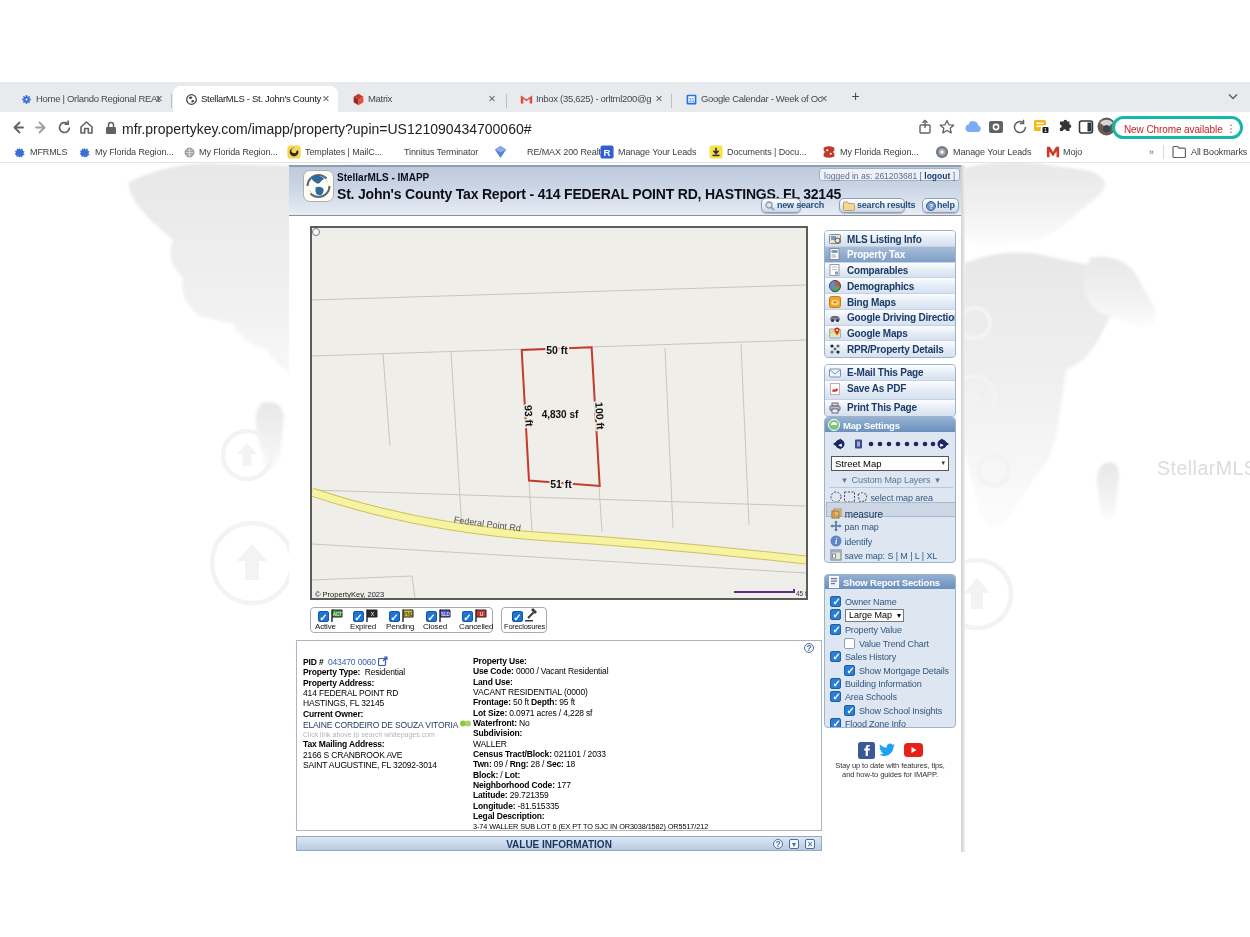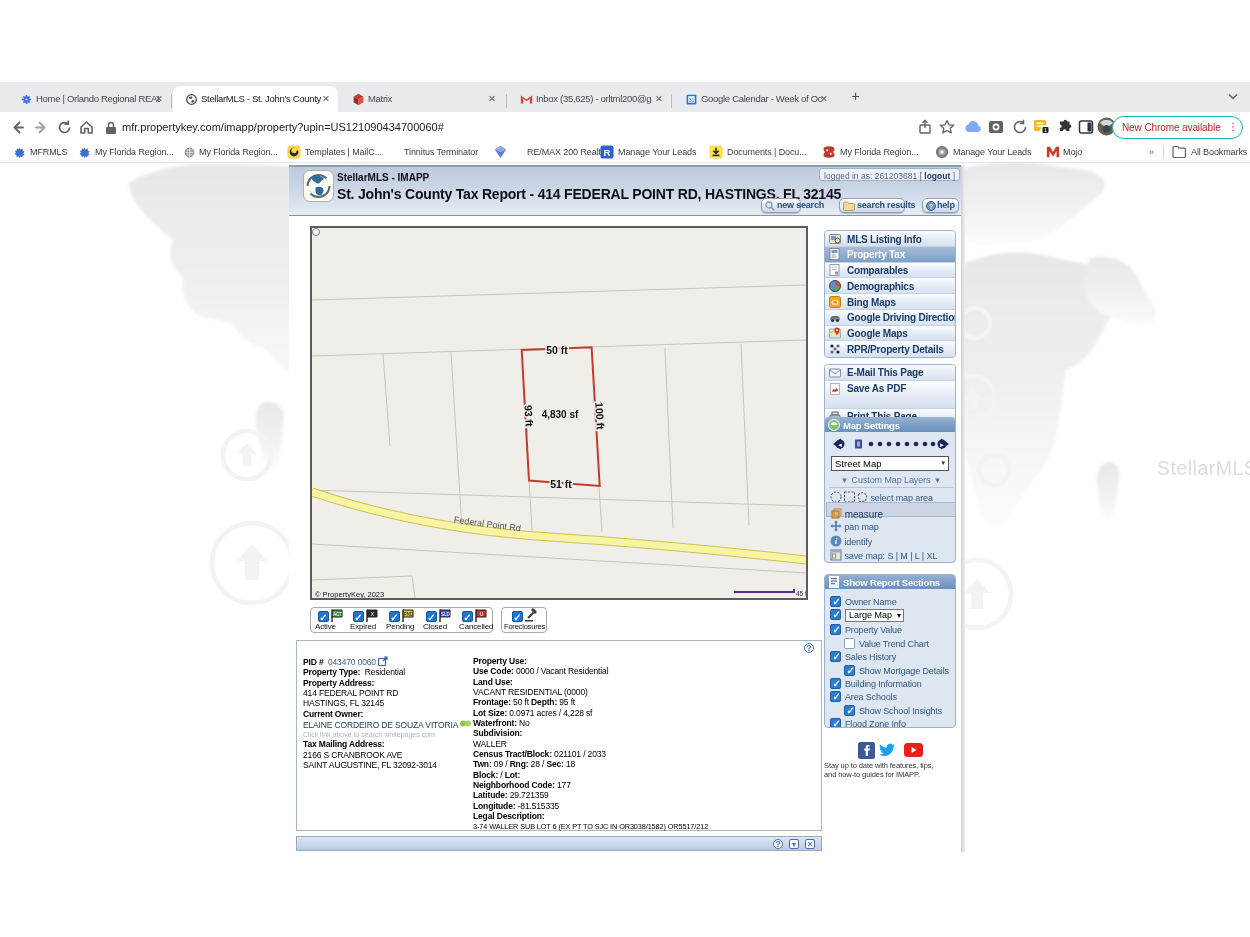--- a/index.html
+++ b/index.html
@@ -194,21 +194,21 @@
         <path d="M13.5 8.5 a5 5 0 1 1 -1.8 -3.85" fill="none" stroke="#5f6368" stroke-width="1.7"></path>
         <path d="M12.2 1.5 L12.2 5.2 L8.5 5.2" fill="none" stroke="#5f6368" stroke-width="1.7"></path>
       </svg>
     <svg class="tbi" style="left:78px;top:7px;" width="17" height="17" viewBox="0 0 17 17">
         <path d="M3 8 L8.5 3 L14 8 L14 14 L10.3 14 L10.3 9.5 L6.7 9.5 L6.7 14 L3 14 Z" fill="none" stroke="#5f6368" stroke-width="1.6" stroke-linejoin="round"></path>
       </svg>
     <svg class="tbi" style="left:105px;top:9px;" width="12" height="14" viewBox="0 0 12 14">
         <rect x="1" y="6" width="10" height="7" rx="1" fill="#5f6368"></rect>
         <path d="M3.5 6 V4 a2.5 2.5 0 0 1 5 0 V6" fill="none" stroke="#5f6368" stroke-width="1.5"></path>
       </svg>
-    <div style="position:absolute;left:122px;top:9px;font-size:11px;color:#202124;letter-spacing:0px;">mfr.propertykey.com/imapp/property?upin=US121090434700060#</div>
+    <div style="position:absolute;left:122px;top:9px;font-size:14px;color:#202124;letter-spacing:0px;">mfr.propertykey.com/imapp/property?upin=US121090434700060#</div>
     <svg class="tbi" style="left:917px;top:7px;" width="16" height="16" viewBox="0 0 16 16">
         <rect x="3" y="6" width="10" height="8" rx="1" fill="none" stroke="#5f6368" stroke-width="1.4"></rect>
         <line x1="8" y1="1.5" x2="8" y2="9" stroke="#5f6368" stroke-width="1.4"></line>
         <path d="M5.5 3.8 L8 1.4 L10.5 3.8" fill="none" stroke="#5f6368" stroke-width="1.4"></path>
       </svg>
     <svg class="tbi" style="left:939px;top:7px;" width="16" height="16" viewBox="0 0 16 16">
         <path d="M8 1.5 L10 5.8 L14.7 6.2 L11.2 9.3 L12.2 13.9 L8 11.5 L3.8 13.9 L4.8 9.3 L1.3 6.2 L6 5.8 Z" fill="none" stroke="#5f6368" stroke-width="1.3" stroke-linejoin="round"></path>
       </svg>
     <svg class="tbi" style="left:965px;top:9px;" width="17" height="12" viewBox="0 0 17 12">
         <path d="M4 11 a3.8 3.8 0 0 1 -.5 -7.5 a5 5 0 0 1 9.7 1 a3.3 3.3 0 0 1 -.5 6.5 Z" fill="#7baaf7"></path>
@@ -235,21 +235,21 @@
       </svg>
     <svg class="tbi" style="left:1078px;top:7px;" width="16" height="16" viewBox="0 0 16 16">
         <rect x="1.5" y="2" width="13" height="12" rx="2" fill="none" stroke="#333538" stroke-width="1.5"></rect>
         <rect x="9.5" y="3.5" width="4" height="9" fill="#333538"></rect>
       </svg>
     <svg class="tbi" style="left:1097px;top:5px;" width="19" height="19" viewBox="0 0 19 19">
         <circle cx="9.5" cy="9.5" r="9" fill="#6b5b4e"></circle>
         <path d="M3 6 a8 8 0 0 1 13 0 l-4 3 a4 4 0 0 0 -5 0 Z" fill="#cfd8dc"></path>
         <circle cx="9.5" cy="12" r="3.5" fill="#37474f"></circle>
       </svg>
-    <div style="position:absolute;left:1112px;top:3.5px;width:131px;height:23px;border:1px solid #14b8a6;border-radius:12px;background:#fff;">
+    <div style="position:absolute;left:1112px;top:3.5px;width:131px;height:23px;border:3px solid #14b8a6;border-radius:12px;background:#fff;">
       <span style="position:absolute;left:9px;top:5px;font-size:10px;letter-spacing:-0.1px;color:#c5221f;white-space:nowrap;">New Chrome available</span>
       <span style="position:absolute;right:4px;top:4px;color:#c5221f;font-size:10px;letter-spacing:0;">⋮</span>
     </div>
   </div>
   <div id="bookbar">
     <svg class="tbi" style="left:14px;top:5px;" width="11" height="11" viewBox="0 0 16 16">
         <circle cx="8" cy="8" r="3" fill="#3a6fd8"></circle>
         <path d="M8 1 L9.2 3.5 L12.5 2.2 L12.8 5.5 L15.5 6.5 L13.6 9 L15.5 11.5 L12.5 12.2 L12 15 L9 13.8 L8 15.5 L6.5 13.5 L3.5 14.5 L3.5 11.5 L0.8 10.5 L2.8 8 L1 5.5 L4 5 L4.2 2 L7 3.2 Z" fill="#3a6fd8"></path>
       </svg>
     <span class="bm" style="left:30px;">MFRMLS</span>
@@ -456,20 +456,21 @@
         <div><b>Twn:</b> 09 / <b>Rng:</b> 28 / <b>Sec:</b> 18</div>
         <div><b>Block:</b> / <b>Lot:</b></div>
         <div><b>Neighborhood Code:</b> 177</div>
         <div><b>Latitude:</b> 29.721359</div>
         <div><b>Longitude:</b> -81.515335</div>
         <div><b>Legal Description:</b></div>
         <div style="font-size:7.3px;letter-spacing:-0.1px;">3-74 WALLER SUB LOT 6 (EX PT TO SJC IN OR3038/1582) OR5517/212</div>
       </div>
     </div>
     <div id="vihdr">
+        <span>VALUE INFORMATION</span>
       <div class="qicon" style="right:38px;top:2px;">?</div>
       <div class="sqicon" style="right:22px;top:2px;">▾</div>
       <div class="sqicon" style="right:6px;top:2px;">✕</div>
     </div>
     <div id="sidebar">
 
       <div class="sbox" style="top:65px;">
         <div class="srow">
             <svg class="sic" viewBox="0 0 12 12">
               <rect x="0.5" y="1.5" width="11" height="9" rx="1" fill="#e8e4d8" stroke="#8a8a7a"></rect>
@@ -544,21 +545,21 @@
       </div>
 
       <div class="sbox" style="top:199px;">
         <div class="srow" style="height:16px;">
             <svg class="sic" viewBox="0 0 12 12" style="top:2px;">
               <rect x="0.5" y="2" width="11" height="8" rx="1" fill="#eef4fb" stroke="#7a93b5"></rect>
               <path d="M0.5 2.5 L6 7 L11.5 2.5" fill="none" stroke="#7a93b5"></path>
             </svg>
             <span class="stx" style="top:2px;">E-Mail This Page</span>
           </div>
-        <div class="srow" style="height:28px;">
+        <div class="srow" style="height:19px;">
             <svg class="sic" viewBox="0 0 12 12" style="top:2px;">
               <rect x="1.5" y="0.5" width="9" height="11" fill="#fff" stroke="#caa"></rect>
               <path d="M3 8.5 q1.5 -4 3 -1.5 q2 -3.5 3 0.5 q-2 2 -6 1 Z" fill="#c33"></path>
             </svg>
             <span class="stx" style="top:2px;">Save As PDF</span>
           </div>
         <div class="srow" style="height:16px;border-bottom:none;">
             <svg class="sic" viewBox="0 0 12 12" style="top:2px;">
               <rect x="3" y="1" width="6" height="3" fill="#dde" stroke="#667"></rect>
               <rect x="1" y="4" width="10" height="4.5" rx="1" fill="#b8bec6" stroke="#667"></rect>
@@ -649,16 +650,16 @@
           <rect width="17" height="17" rx="2.5" fill="#3b5998"></rect>
           <path d="M11.5 3 h-1.8 q-2 0 -2 2 v1.5 h-1.5 v2 h1.5 v5.5 h2.2 v-5.5 h1.8 l0.3 -2 h-2.1 v-1.2 q0 -0.8 0.8 -0.8 h1.3 Z" fill="#fff"></path>
         </svg>
       <svg class="abs" style="left:589px;top:578px;" width="18" height="15" viewBox="0 0 18 15">
           <path d="M17 2 q-0.8 0.5 -1.8 0.7 q1 -0.7 1.3 -1.7 q-1 0.6 -2 0.8 a3.3 3.3 0 0 0 -5.7 3 q-4 -0.2 -6.8 -3.4 q-1.2 2.3 0.9 4 q-0.8 0 -1.4 -0.4 q0 2.3 2.5 3 q-0.7 0.2 -1.4 0.1 q0.7 2 2.9 2.1 q-2 1.6 -4.5 1.4 q2.3 1.5 5 1.4 q5.6 -0.2 8.3 -4.8 q1.3 -2.2 1.3 -4.6 Q16.4 2.9 17 2 Z" fill="#1da1f2"></path>
         </svg>
       <svg class="abs" style="left:615px;top:578px;" width="19" height="14" viewBox="0 0 19 14">
           <rect width="19" height="14" rx="3.5" fill="#e62117"></rect>
           <path d="M7.5 4 L12.5 7 L7.5 10 Z" fill="#fff"></path>
         </svg>
-      <div class="abs" style="left:535px;top:596px;width:132px;font-size:7.5px;color:#333;line-height:9px;letter-spacing:-0.1px;">Stay up to date with features, tips,<br>and how-to guides for IMAPP.</div>
+      <div class="abs" style="left:535px;top:596px;width:132px;text-align:center;font-size:7.5px;color:#333;line-height:9px;letter-spacing:-0.1px;">Stay up to date with features, tips,<br>and how-to guides for IMAPP.</div>
     </div>
   </div>
 </div>
 
 </body></html>

